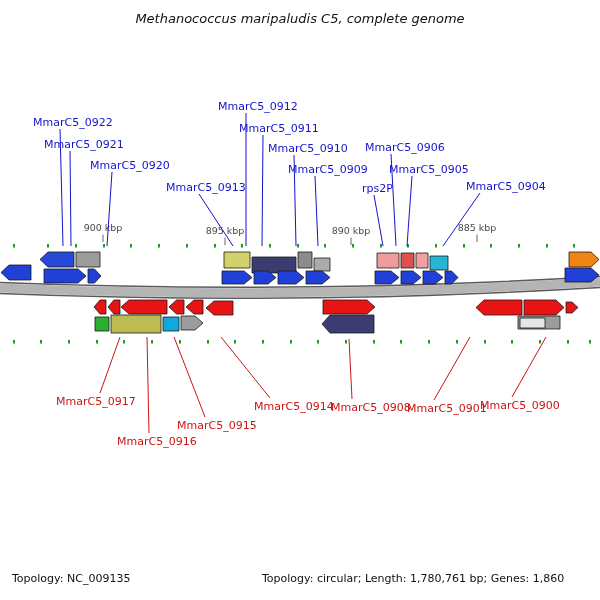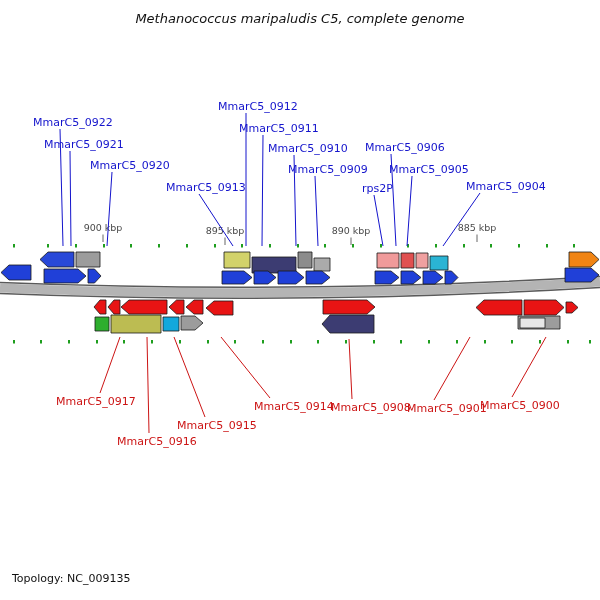--- a/index.html
+++ b/index.html
@@ -144,13 +144,14 @@
       <line x1="270" y1="398" x2="221" y2="337" stroke="#cc1414" stroke-width="1"></line>
       <text x="254" y="410" font-size="11" fill="#cc1414">MmarC5_0914</text>
       <line x1="352" y1="399" x2="349" y2="339" stroke="#cc1414" stroke-width="1"></line>
       <text x="331" y="411" font-size="11" fill="#cc1414">MmarC5_0908</text>
       <line x1="434" y1="400" x2="470" y2="337" stroke="#cc1414" stroke-width="1"></line>
       <text x="407" y="412" font-size="11" fill="#cc1414">MmarC5_0901</text>
       <line x1="512" y1="397" x2="546" y2="337" stroke="#cc1414" stroke-width="1"></line>
       <text x="480" y="409" font-size="11" fill="#cc1414">MmarC5_0900</text>
     </svg>
   <div class="footer-acc">Topology: NC_009135</div>
+  <div class="footer-stats">Topology: circular; Length: 1,780,761 bp; Genes: 1,860</div>
 </div>
 
 </body></html>

